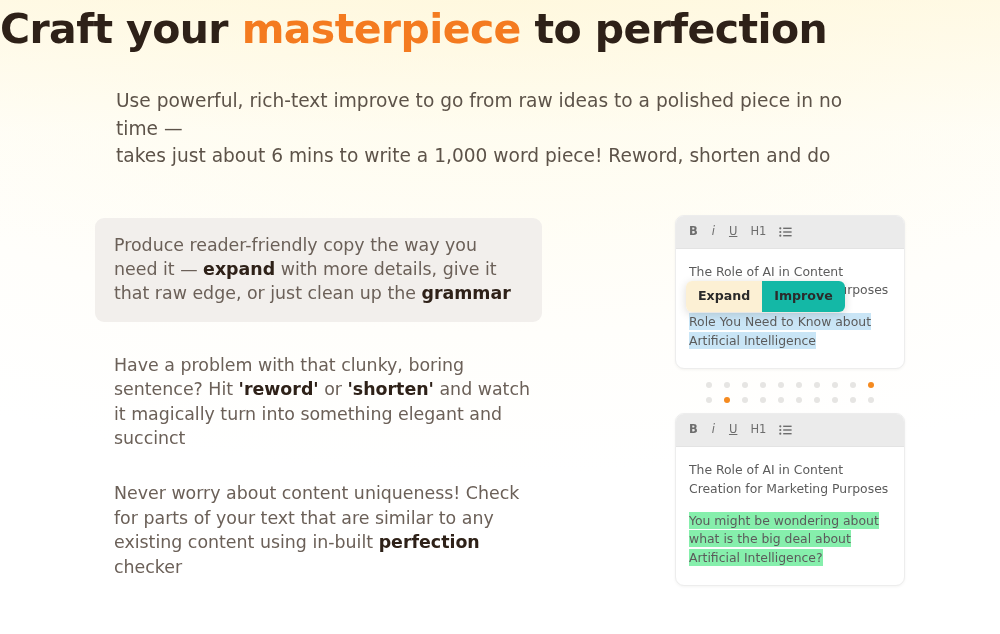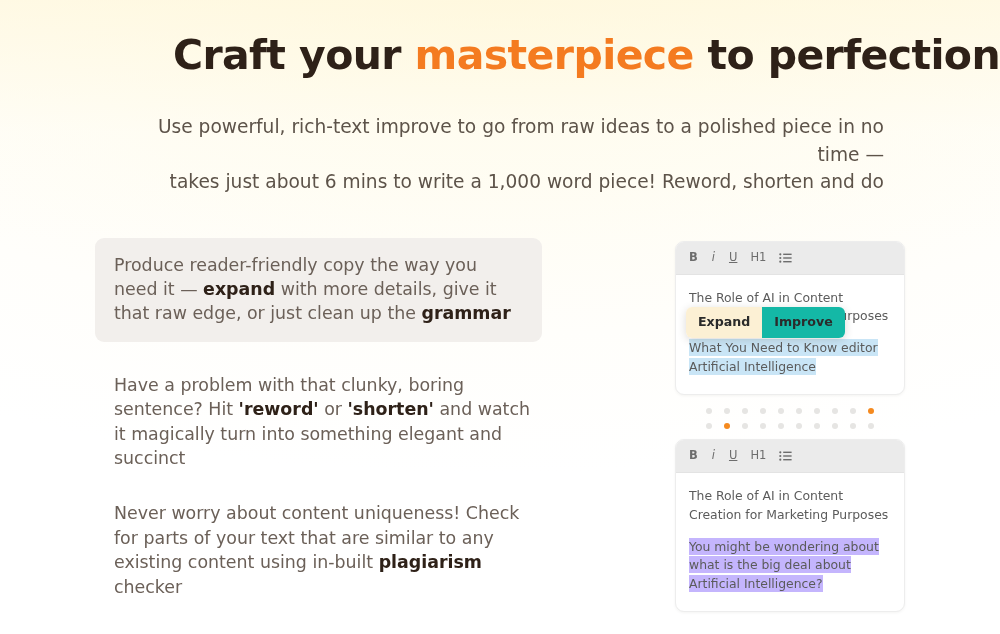--- a/index.html
+++ b/index.html
@@ -28,22 +28,21 @@
     position: absolute;
     left: 0; right: 0; top: 0;
     height: 240px;
     background: linear-gradient(180deg, rgba(255,246,214,0.55) 0%, rgba(255,252,240,0.25) 55%, rgba(255,255,255,0) 100%);
     pointer-events: none;
   }
 
   
   .hero {
     position: relative;
-    padding-top: 26px;
-    text-align: right;
+    text-align: left;
     z-index: 2;
   }
   .hero-title {
     margin: 0;
     font-family: "DejaVu Sans", sans-serif;
     font-size: 41px;
     line-height: 58px;
     font-weight: 700;
     letter-spacing: -0.6px;
     color: #2e2118;
@@ -90,21 +89,21 @@
     box-sizing: border-box;
   }
   .feature b, .feature strong {
     color: #2e2118;
     font-weight: 700;
   }
   .feature.highlight {
     background: #f2efec;
     border-radius: 9px;
     padding: 15px 19px 16px 19px;
-    margin: 0 0 0 0;
+    margin: 6px 0 0 0;
     width: 447px;
   }
   .feature.plain {
     padding: 0 19px 0 19px;
     margin-top: 31px;
   }
   .feature p { margin: 0; }
 
   
   .editor-card {
@@ -162,21 +161,21 @@
     line-height: 18.4px;
     color: #5b5b5b;
   }
   .doc-para .hl-blue {
     background: #c9e5f6;
     padding: 1px 0;
     box-decoration-break: clone;
     -webkit-box-decoration-break: clone;
   }
   .doc-para .hl-cream {
-    background: #c4b5fd;
+    background: #86efac;
     padding: 1px 0;
     box-decoration-break: clone;
     -webkit-box-decoration-break: clone;
   }
 
   
   .card-one .editor-body { min-height: 98px; }
   .card-two .editor-body { min-height: 118px; }
 
   
@@ -249,21 +248,21 @@
 
       <div class="feature highlight">
         <p><span>Produce reader-friendly copy the way you need it — </span><b>expand</b><span> with more details, give it that raw edge, or just clean up the </span><b>grammar</b><span></span></p>
       </div>
 
       <div class="feature plain">
         <p><span>Have a problem with that clunky, boring sentence? Hit </span><b>'reword'</b><span> or </span><b>'shorten'</b><span> and watch it magically turn into something elegant and succinct</span></p>
       </div>
 
       <div class="feature plain">
-        <p><span>Never worry about content uniqueness! Check for parts of your text that are similar to any existing content using in-built </span><b>plagiarism</b><span> checker</span></p>
+        <p><span>Never worry about content uniqueness! Check for parts of your text that are similar to any existing content using in-built </span><b>perfection</b><span> checker</span></p>
       </div>
 
     </div>
 
     <div class="spacer-col"></div>
 
     <div class="right-col">
 
       <div class="editor-card card-one">
 
@@ -279,21 +278,21 @@
               <circle cx="1.3" cy="5" r="1.1" fill="#6d6d6d"></circle>
               <rect x="4.2" y="4.3" width="8.4" height="1.4" fill="#6d6d6d"></rect>
               <circle cx="1.3" cy="8.7" r="1.1" fill="#6d6d6d"></circle>
               <rect x="4.2" y="8" width="8.4" height="1.4" fill="#6d6d6d"></rect>
             </svg>
           </span>
         </div>
 
         <div class="editor-body">
           <p class="doc-title">The Role of AI in Content Creation for Marketing Purposes</p>
-          <p class="doc-para"><span class="hl-blue">What You Need to Know editor Artificial Intelligence</span></p>
+          <p class="doc-para"><span class="hl-blue">Role You Need to Know about Artificial Intelligence</span></p>
 
           <div class="ai-popup">
             <div class="ai-popup-btn active">Expand</div>
             <div class="ai-popup-btn">Improve</div>
           </div>
         </div>
 
       </div>
 
       <div class="dot-rows">

